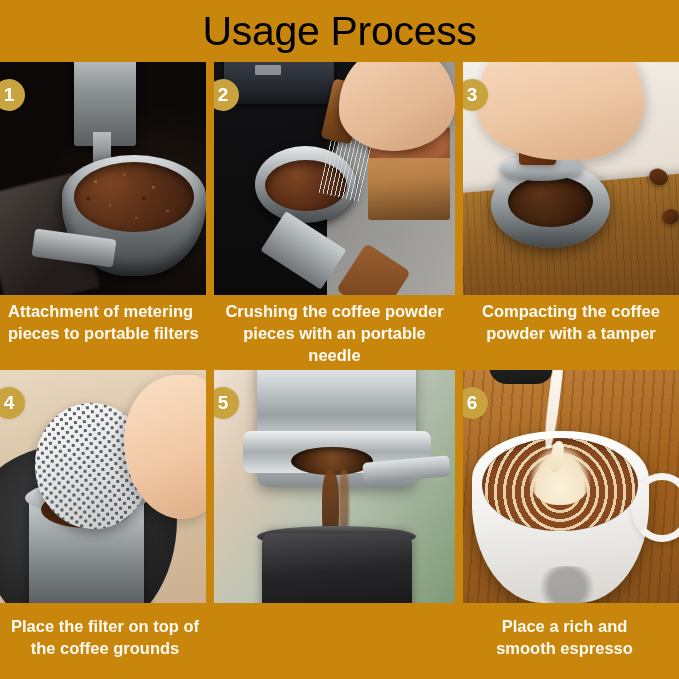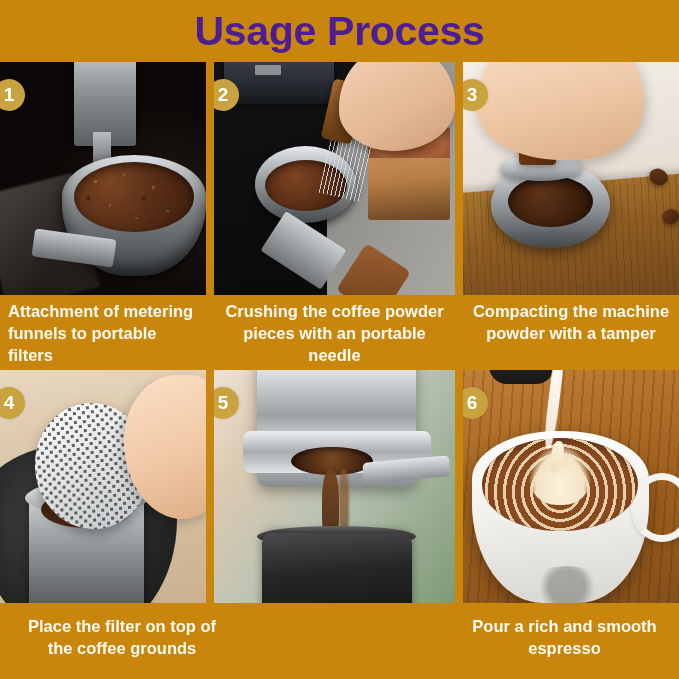--- a/index.html
+++ b/index.html
@@ -26,23 +26,23 @@
   #title-bar {
     position: absolute;
     left: 0; top: 0;
     width: 679px;
     height: 62px;
     display: flex;
     align-items: center;
     justify-content: center;
   }
   #page-title {
-    color: #4c1d95;
+    color: #000000;
     font-size: 41px;
-    font-weight: bold;
+    font-weight: normal;
     letter-spacing: -0.3px;
     line-height: 1;
     font-family: "Liberation Sans", sans-serif;
   }
 
   
   .panel {
     position: absolute;
     overflow: hidden;
   }
@@ -470,21 +470,21 @@
       <div class="p1-bg"></div>
       <div class="p1-counter"></div>
       <div class="p1-group"></div>
       <div class="p1-spout"></div>
       <div class="p1-basket"></div>
       <div class="p1-grounds"></div>
       <div class="p1-handle"></div>
     </div>
     <div class="badge">1</div>
   </div>
-  <div class="caption cap-left" style="left:8px; top:301px; width:196px;">Attachment of metering funnels to portable filters</div>
+  <div class="caption cap-left" style="left:8px; top:301px; width:196px;">Attachment of metering pieces to portable filters</div>
 
   <div class="panel" style="left:214px; top:62px; width:241px; height:233px;">
     <div class="photo">
       <div class="p2-bg"></div>
       <div class="p2-wall"></div>
       <div class="p2-machinetop"></div>
       <div class="p2-logo"></div>
       <div class="p2-box"></div>
       <div class="p2-boxtop"></div>
       <div class="p2-portafilter"></div>
@@ -506,35 +506,35 @@
       <div class="p3-bean1"></div>
       <div class="p3-bean2"></div>
       <div class="p3-pf"></div>
       <div class="p3-pf-hole"></div>
       <div class="p3-tamper-base"></div>
       <div class="p3-tamper-handle"></div>
       <div class="p3-hand"></div>
     </div>
     <div class="badge">3</div>
   </div>
-  <div class="caption cap-center" style="left:465px; top:301px; width:212px;">Compacting the machine powder with a tamper</div>
+  <div class="caption cap-center" style="left:465px; top:301px; width:212px;">Compacting the coffee powder with a tamper</div>
 
   <div class="panel" style="left:0px; top:370px; width:206px; height:233px;">
     <div class="photo">
       <div class="p4-bg"></div>
       <div class="p4-stove"></div>
       <div class="p4-pf"></div>
       <div class="p4-pf-rim"></div>
       <div class="p4-grounds"></div>
       <div class="p4-disc"></div>
       <div class="p4-hand"></div>
     </div>
     <div class="badge">4</div>
   </div>
-  <div class="caption cap-center" style="left:6px; top:616px; width:198px;margin-left:17px;">Place the filter on top of the coffee grounds</div>
+  <div class="caption cap-center" style="left:6px; top:616px; width:198px;">Place the filter on top of the coffee grounds</div>
 
   <div class="panel" style="left:214px; top:370px; width:241px; height:233px;">
     <div class="photo">
       <div class="p5-bg"></div>
       <div class="p5-chrome"></div>
       <div class="p5-chrome2"></div>
       <div class="p5-grouphole"></div>
       <div class="p5-lever"></div>
       <div class="p5-stream"></div>
       <div class="p5-stream2"></div>
@@ -554,15 +554,15 @@
       <div class="p6-crema">
         <div class="p6-rings"></div>
         <div class="p6-swan"></div>
         <div class="p6-swan-neck"></div>
       </div>
       <div class="p6-milk"></div>
       <div class="p6-cuplogo"></div>
     </div>
     <div class="badge">6</div>
   </div>
-  <div class="caption cap-center" style="left:472px; top:616px; width:185px;">Pour a rich and smooth espresso</div>
+  <div class="caption cap-center" style="left:472px; top:616px; width:185px;">Place a rich and smooth espresso</div>
 
 </div>
 
 </body></html>

